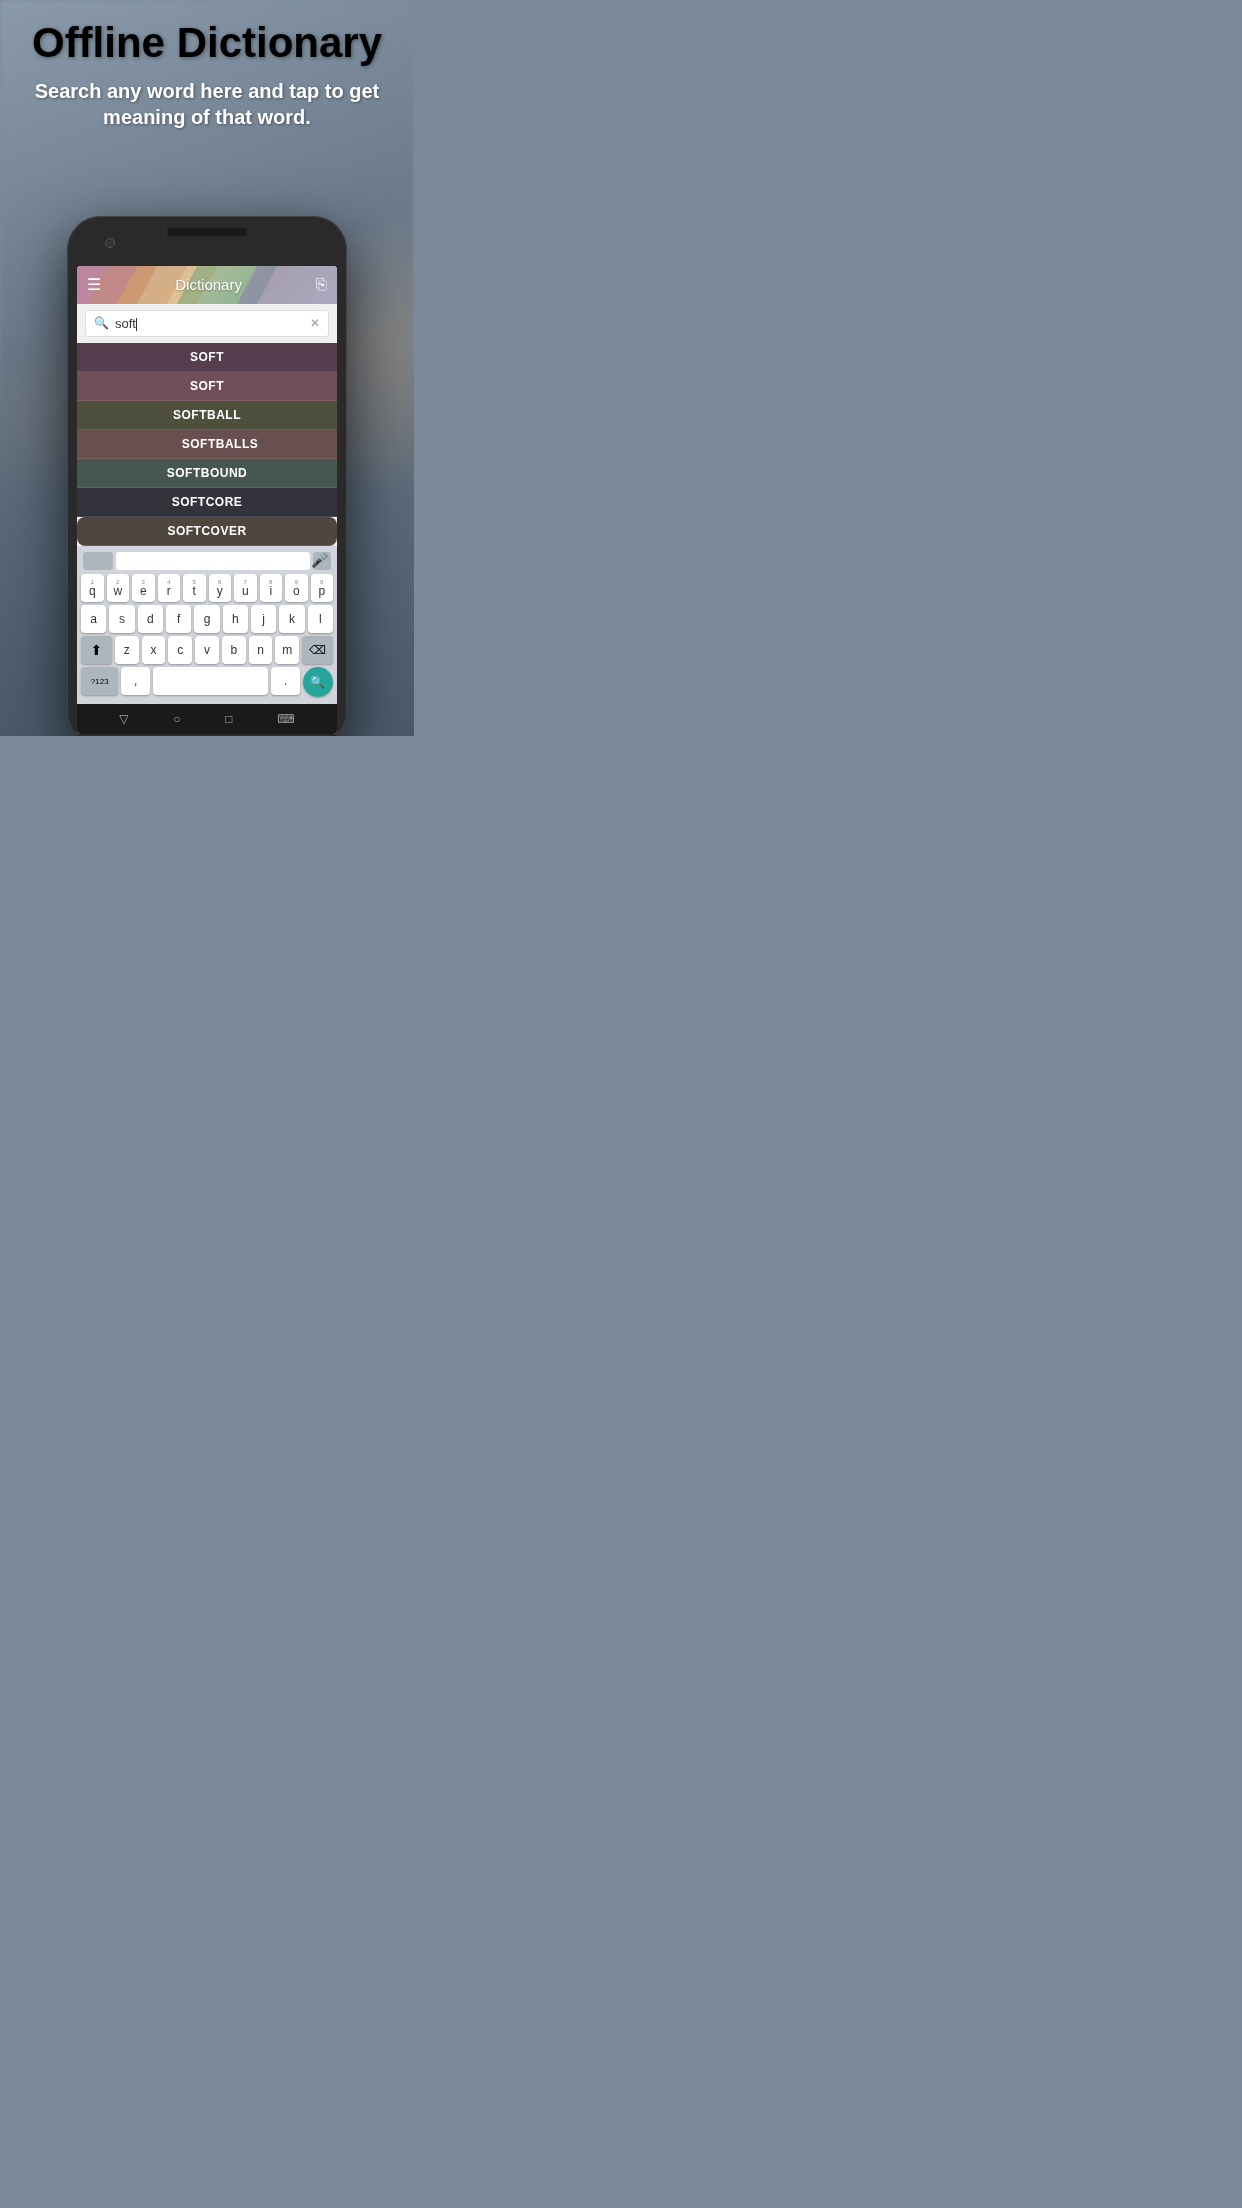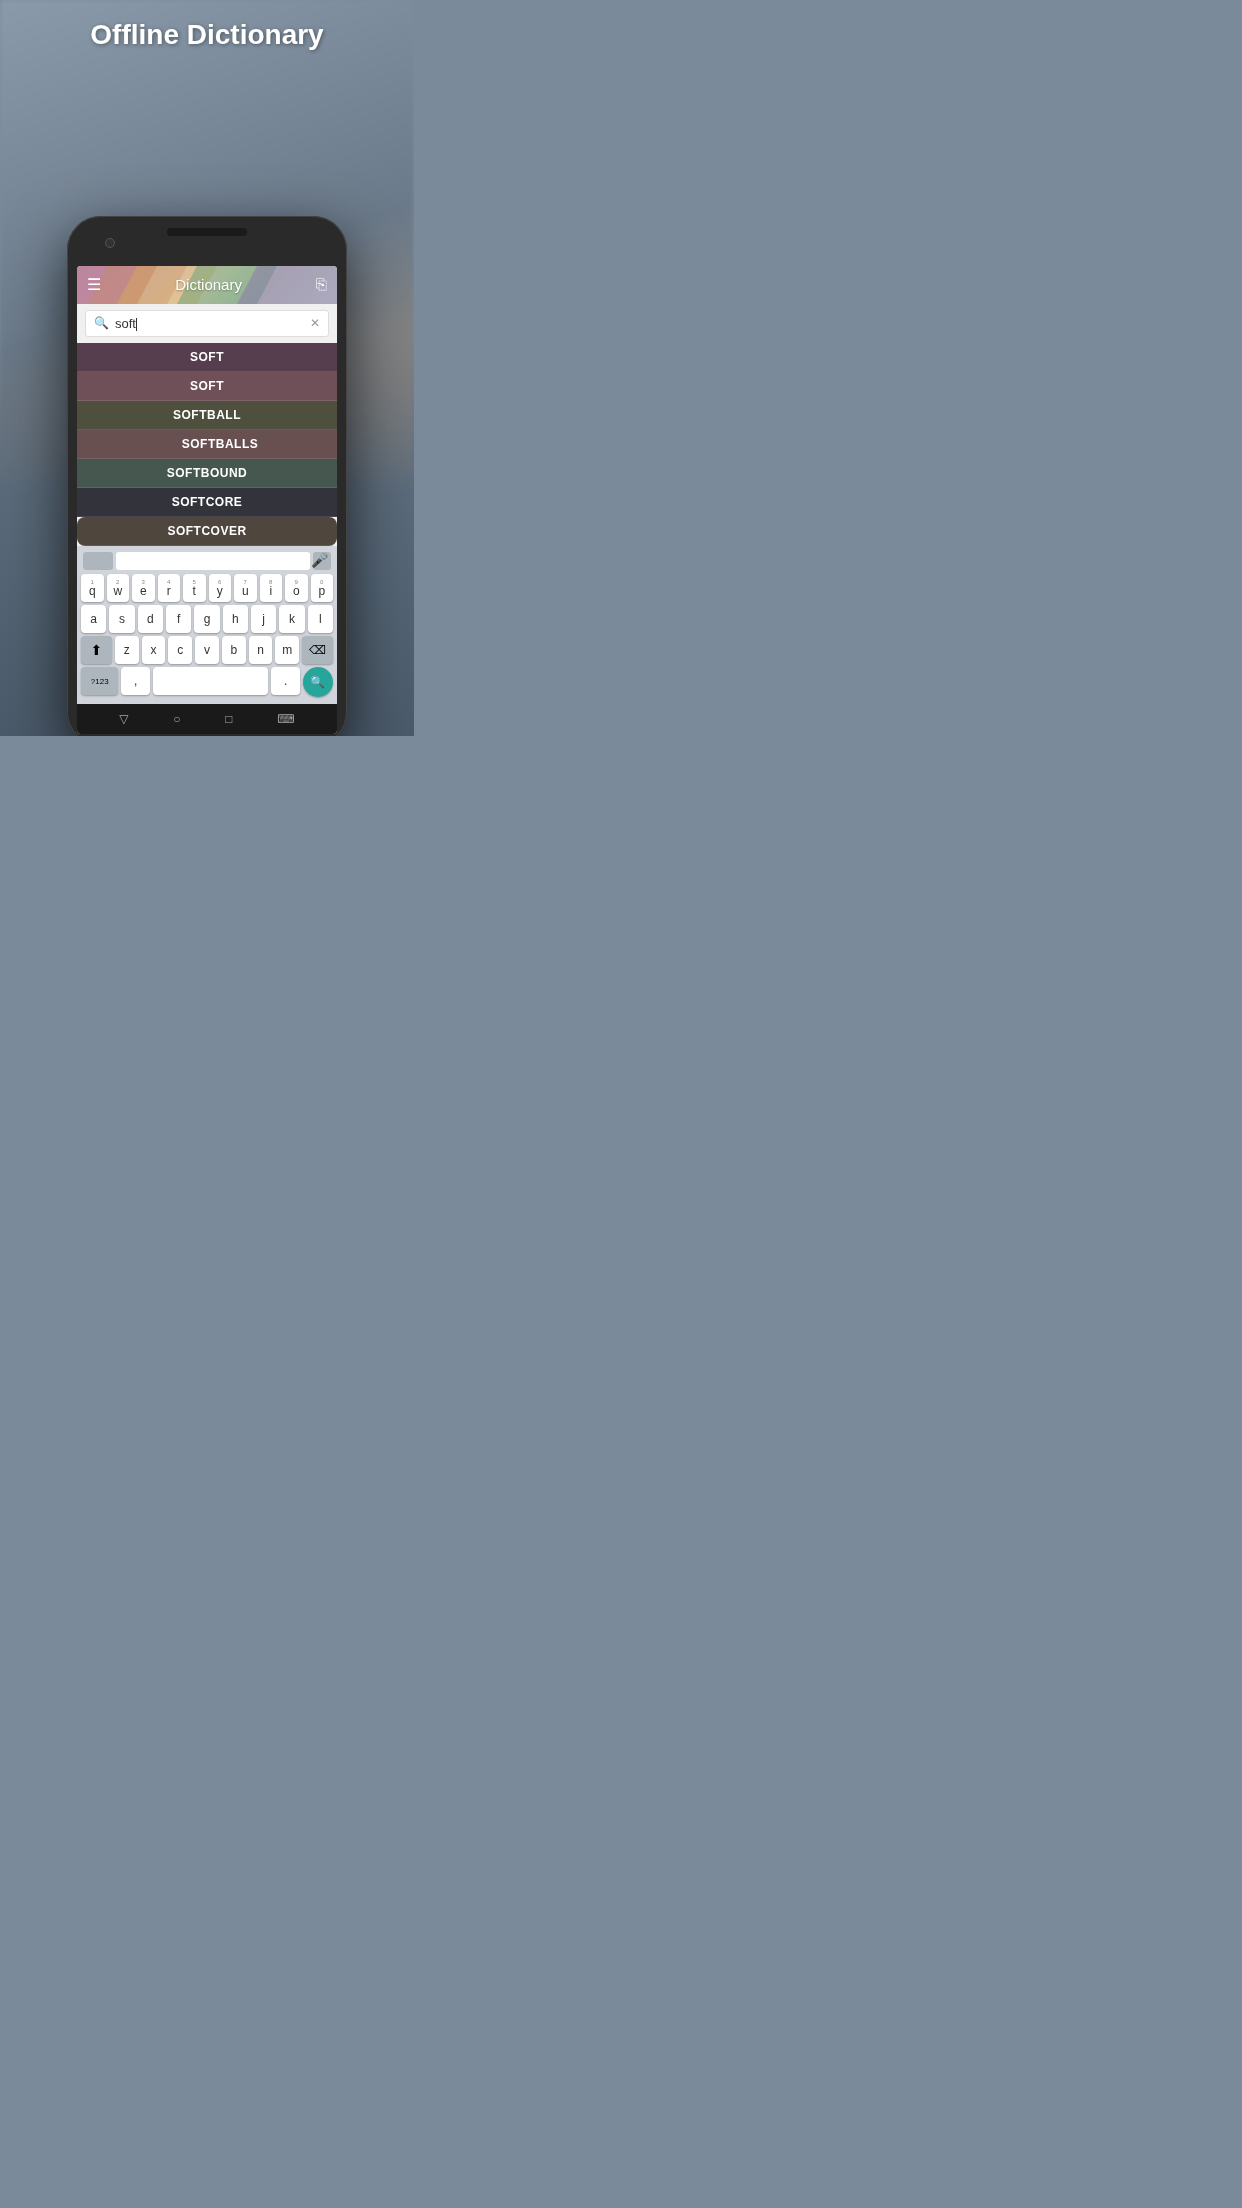--- a/index.html
+++ b/index.html
@@ -37,23 +37,23 @@
       position: absolute;
       top: 0;
       left: 0;
       right: 0;
       z-index: 10;
       text-align: center;
       padding: 20px 20px 0;
     }
 
     .main-title {
-      font-size: 28px;
+      font-size: 42px;
       font-weight: 800;
-      color: #ffffff;
+      color: #000000;
       text-shadow: 1px 1px 4px rgba(0,0,0,0.4);
       line-height: 1.1;
       margin-bottom: 12px;
     }
 
     .sub-title {
       font-size: 20px;
       font-weight: 700;
       color: #ffffff;
       text-shadow: 1px 1px 3px rgba(0,0,0,0.4);
@@ -367,20 +367,21 @@
     }
   </style>
 </head>
 <body>
 
 <div class="bg"></div>
 <div class="bg-city"></div>
 
 <div class="top-text">
   <div class="main-title">Offline Dictionary</div>
+  <div class="sub-title">Search any word here and tap to get meaning of that word.</div>
 </div>
 
 <div class="phone-wrap">
   <div class="phone-outer">
     <div class="phone-top"></div>
     <div class="phone-camera"></div>
 
     <div class="phone-screen">
 
       <div class="app-header">

